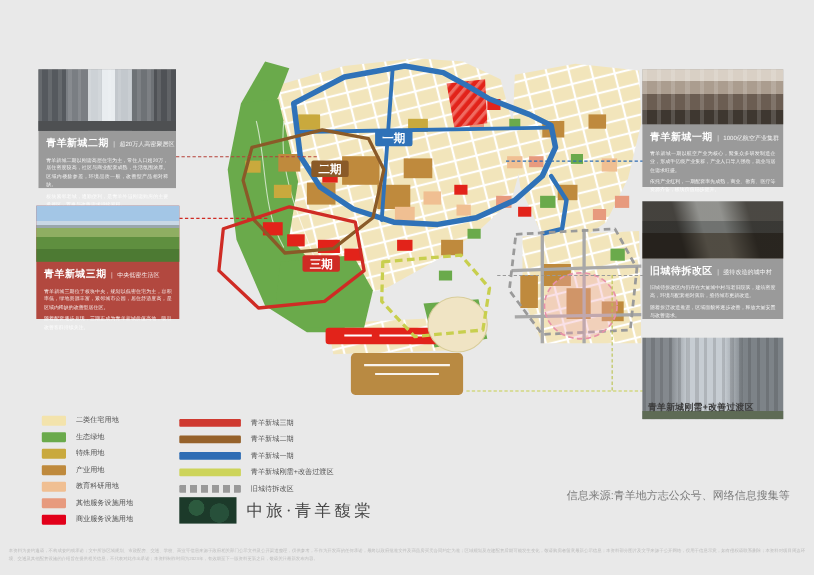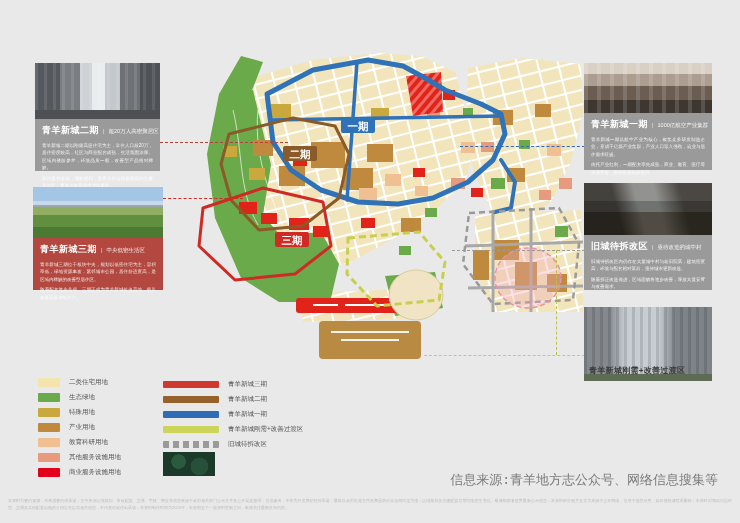--- a/index.html
+++ b/index.html
@@ -49,21 +49,21 @@
   .lbar{width:56px;height:7px;border-radius:1px;flex:0 0 auto;}
   .llabel{font-size:6.5px;color:#555;white-space:nowrap;}
 
   
   .logo-img{position:absolute;left:163px;top:452px;width:52px;height:24px;
     background:radial-gradient(circle at 30% 40%,#2c5a3e 0 18%,rgba(0,0,0,0) 19%),
                radial-gradient(circle at 70% 60%,#27503a 0 22%,rgba(0,0,0,0) 23%),
                #1c3a2a;}
   .logo-text{position:absolute;left:224px;top:455px;font-family:"Liberation Serif","DejaVu Serif",serif;
     font-size:15px;color:#474747;letter-spacing:3px;}
-  .source{position:absolute;right:22px;top:471px;font-size:13px;color:#7b7b7b;font-family:Liberation Mono, monospace;}
+  .source{position:absolute;right:22px;top:444px;font-size:10px;color:#7b7b7b;}
   .disclaimer{position:absolute;left:8px;top:497px;width:724px;font-size:4px;line-height:1.8;color:#bcbcbc;text-align:justify;}
 
   svg text{font-family:"Liberation Sans","DejaVu Sans",sans-serif;}
 </style>
 </head>
 <body>
 
 <div class="poster">
 
   <svg viewBox="0 0 425 320" style="position:absolute;left:163px;top:50px;width:425px;height:320px">
@@ -297,16 +297,17 @@
         <span class="lbar" style="background: rgb(205, 212, 90);"></span>
         <span class="llabel">青羊新城刚需+改善过渡区</span>
       </div>
       <div class="lrow">
         <span class="lbar" style="background: repeating-linear-gradient(90deg, rgb(154, 154, 154) 0px, rgb(154, 154, 154) 6px, rgba(0, 0, 0, 0) 6px, rgba(0, 0, 0, 0) 10px);"></span>
         <span class="llabel">旧城待拆改区</span>
       </div>
     </div>
 
   <div class="logo-img"></div>
+  <div class="logo-text">中旅·青羊馥棠</div>
   <div class="source">信息来源:青羊地方志公众号、网络信息搜集等</div>
   <div class="disclaimer">本资料为要约邀请，不构成要约或承诺；文中所涉区域规划、市政配套、交通、学校、商业等信息来源于政府相关部门公示文件及公开渠道整理，仅供参考，不作为开发商的任何承诺，最终以政府批准文件及商品房买卖合同约定为准；区域规划及在建配套后期可能发生变化，敬请购房者留意最新公示信息；本资料部分图片及文字来源于公开网络，仅用于信息示意，如有侵权请联系删除；本资料对项目周边环境、交通及其他配套设施的介绍旨在提供相关信息，不代表对此作出承诺；本资料制作时间为2023年，有效期至下一版资料更新之日，敬请关注最新发布内容。</div>
 
 </div>
 
 </body></html>

